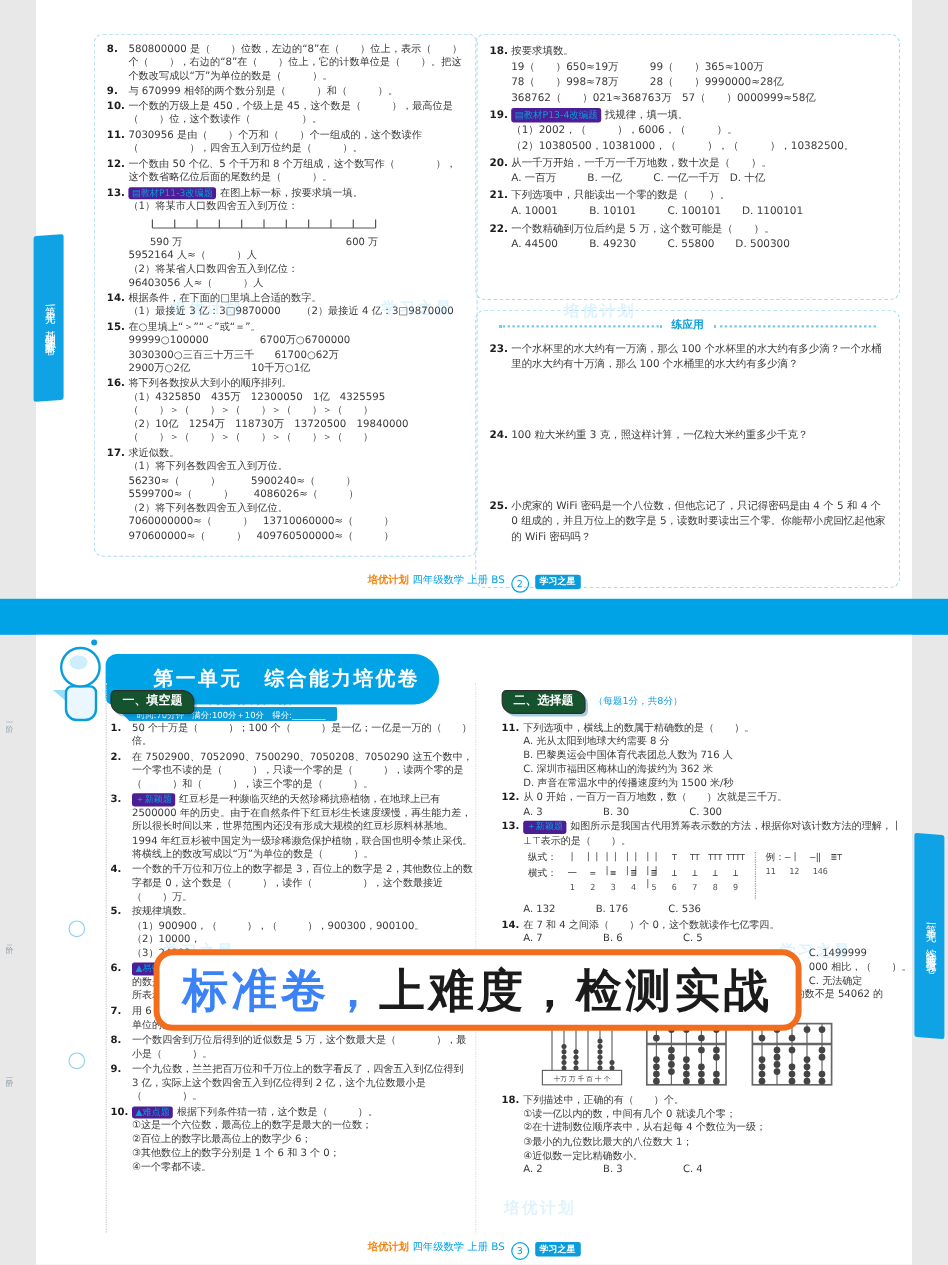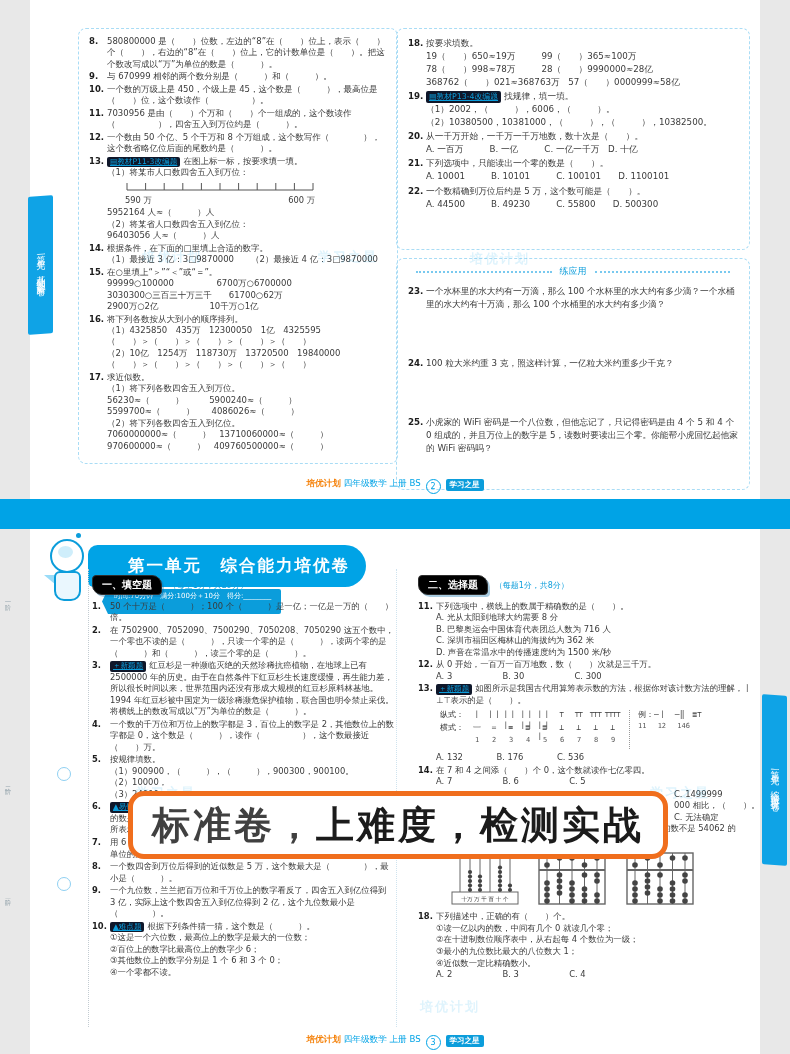--- a/index.html
+++ b/index.html
@@ -21,29 +21,29 @@
   .box-rt{left:366px;top:28px;width:354px;height:222px;padding:8px 11px 0 11px;}
   .box-rb{left:366px;top:258px;width:354px;height:232px;padding:4px 11px 0 11px;}
 
   .sheet1l{font-size:8.5px;line-height:1.35;}
   .sheet1r{font-size:8.7px;line-height:1.5;}
   .sheet2{font-size:8.4px;line-height:1.37;}
 
   .prob{display:flex;margin-bottom:1px;}
   .pnum{flex:0 0 18px;font-weight:bold;color:#1d1d1d;}
   .pbody{flex:1;min-width:0;}
-  .ptag{display:inline-block;background:#0f172a;color:#0b9ddb;border-radius:2px;padding:0 3px;margin-right:3px;font-size:0.9em;text-decoration:underline;}
+  .ptag{display:inline-block;background:#4c1d95;color:#0b9ddb;border-radius:2px;padding:0 3px;margin-right:3px;font-size:0.9em;}
   .ptxt{white-space:pre-wrap;}
 
   
   .nlwrap{margin:2px 0 1px 18px;width:190px;}
   .nl-labels{display:flex;justify-content:space-between;font-size:8.3px;color:#3a3a3a;gap:46px;}
 
   
-  .lian{display:flex;align-items:center;color:#0b9ddb;font-weight:normal;font-size:9px;margin:2px 0 6px 0;}
+  .lian{display:flex;align-items:center;color:#0b9ddb;font-weight:bold;font-size:9px;margin:2px 0 6px 0;}
   .lian .dots{flex:1;border-top:2px dotted #79c9ef;margin:0 8px;}
 
   .box-rb .prob{margin-bottom:46px;}
   .box-rb .prob:last-child{margin-bottom:0;justify-content:flex-end;}
 
   
   .pfooter{position:absolute;left:0;width:100%;text-align:center;font-size:8.6px;color:#00a3e6;}
   .pf1{top:478px;} .pf2{top:505px;}
   .fbrand{color:#f5820b;font-weight:bold;margin-right:3px;}
   .finfo{margin-right:5px;}
@@ -59,34 +59,34 @@
   .vtab1{left:28px;top:196px;width:25px;height:138px;}
   .vtab2{left:762px;top:695px;width:25px;height:170px;transform:skewY(4deg);}
   .stair{position:absolute;left:3px;writing-mode:vertical-rl;text-orientation:upright;
     font-size:6.5px;color:#97a6ae;letter-spacing:1px;}
 
   
   .hdr-band{position:absolute;left:58px;top:16px;width:278px;height:42px;background:#00a3e6;
     border-radius:10px 22px 22px 6px;color:#fff;font-weight:bold;font-size:16.5px;letter-spacing:2px;
     display:flex;align-items:center;padding-left:40px;box-sizing:border-box;}
   .hdr-meta{position:absolute;left:72px;top:60px;background:#0b9ddb;color:#fff;font-size:7px;
-    padding:2px 10px 13px 12px;clip-path:polygon(6px 0,100% 0,100% 100%,6px 100%,0 50%);border-radius:2px;}
+    padding:2px 10px 0 12px;clip-path:polygon(6px 0,100% 0,100% 100%,6px 100%,0 50%);border-radius:2px;}
   .mascot{position:absolute;left:6px;top:2px;width:62px;height:86px;}
   .m-head{position:absolute;left:14px;top:8px;width:30px;height:30px;border-radius:50%;
     background:#fff;border:2.5px solid #0b9ddb;}
   .m-visor{position:absolute;left:22px;top:15px;width:15px;height:12px;border-radius:50%;background:#cfeefb;}
   .m-ant{position:absolute;left:40px;top:2px;width:5px;height:5px;border-radius:50%;background:#0b9ddb;}
   .m-body{position:absolute;left:18px;top:40px;width:23px;height:26px;background:#eaf7fe;
     border:2px solid #0b9ddb;border-radius:6px 6px 10px 10px;}
   .m-scarf{position:absolute;left:8px;top:44px;width:0;height:0;border-top:10px solid #9adcf8;
     border-left:12px solid transparent;}
 
   
   .secrow{margin:0 0 6px 0;}
-  .sec-badge{display:inline-block;background:#000000;color:#fff;font-weight:bold;font-size:10px;
+  .sec-badge{display:inline-block;background:#14532d;color:#fff;font-weight:bold;font-size:10px;
     padding:2px 9px;border:1.5px solid #2e2e2e;border-radius:4px 10px 4px 10px;
     box-shadow:2px 2px 0 rgba(10,110,170,.35);}
   .sec-score{color:#0b9ddb;font-size:8px;margin-left:4px;}
 
   .col2l{position:absolute;left:62px;top:46px;width:302px;}
   .col2r{position:absolute;left:388px;top:46px;width:346px;}
   .p2-leftline{position:absolute;left:58px;top:40px;height:458px;border-left:1px dotted #c3ccd2;}
   .p2-divider{position:absolute;left:366px;top:40px;height:458px;border-left:1px dotted #cfe3ef;}
   .mbadge{position:absolute;width:12px;height:12px;border:1px solid #8fd0f2;border-radius:50%;background:#fff;}
   .mb1{left:27px;top:238px;} .mb2{left:27px;top:348px;}
@@ -106,21 +106,21 @@
 
   
   .diagrams{display:flex;gap:14px;margin:4px 0 2px 2px;}
   .diag{display:flex;align-items:flex-start;gap:2px;}
 
   
   .big-banner{position:absolute;left:128px;top:791px;width:540px;height:68px;box-sizing:border-box;
     background:#fff;border:5px solid #f06e1d;border-radius:16px;z-index:30;
     display:flex;align-items:center;justify-content:center;
     font-size:38px;font-weight:bold;letter-spacing:3px;font-family:"DejaVu Sans","Liberation Sans",sans-serif;}
-  .bb-hi{color:#404040;} .bb-rest{color:#1b1b1b;}
+  .bb-hi{color:#3b82f6;} .bb-rest{color:#1b1b1b;}
 
   
   .wm{position:absolute;color:rgba(0,163,230,.13);font-weight:bold;font-size:13px;letter-spacing:2px;z-index:5;}
   .wm:nth-of-type(1){left:142px;top:248px;}
   .wm:nth-of-type(2){left:318px;top:248px;}
   .wm:nth-of-type(3){left:470px;top:250px;}
   .wm:nth-of-type(4){left:136px;top:784px;}
   .wm:nth-of-type(5){left:650px;top:784px;}
   .wm:nth-of-type(6){left:420px;top:998px;}
 </style>

